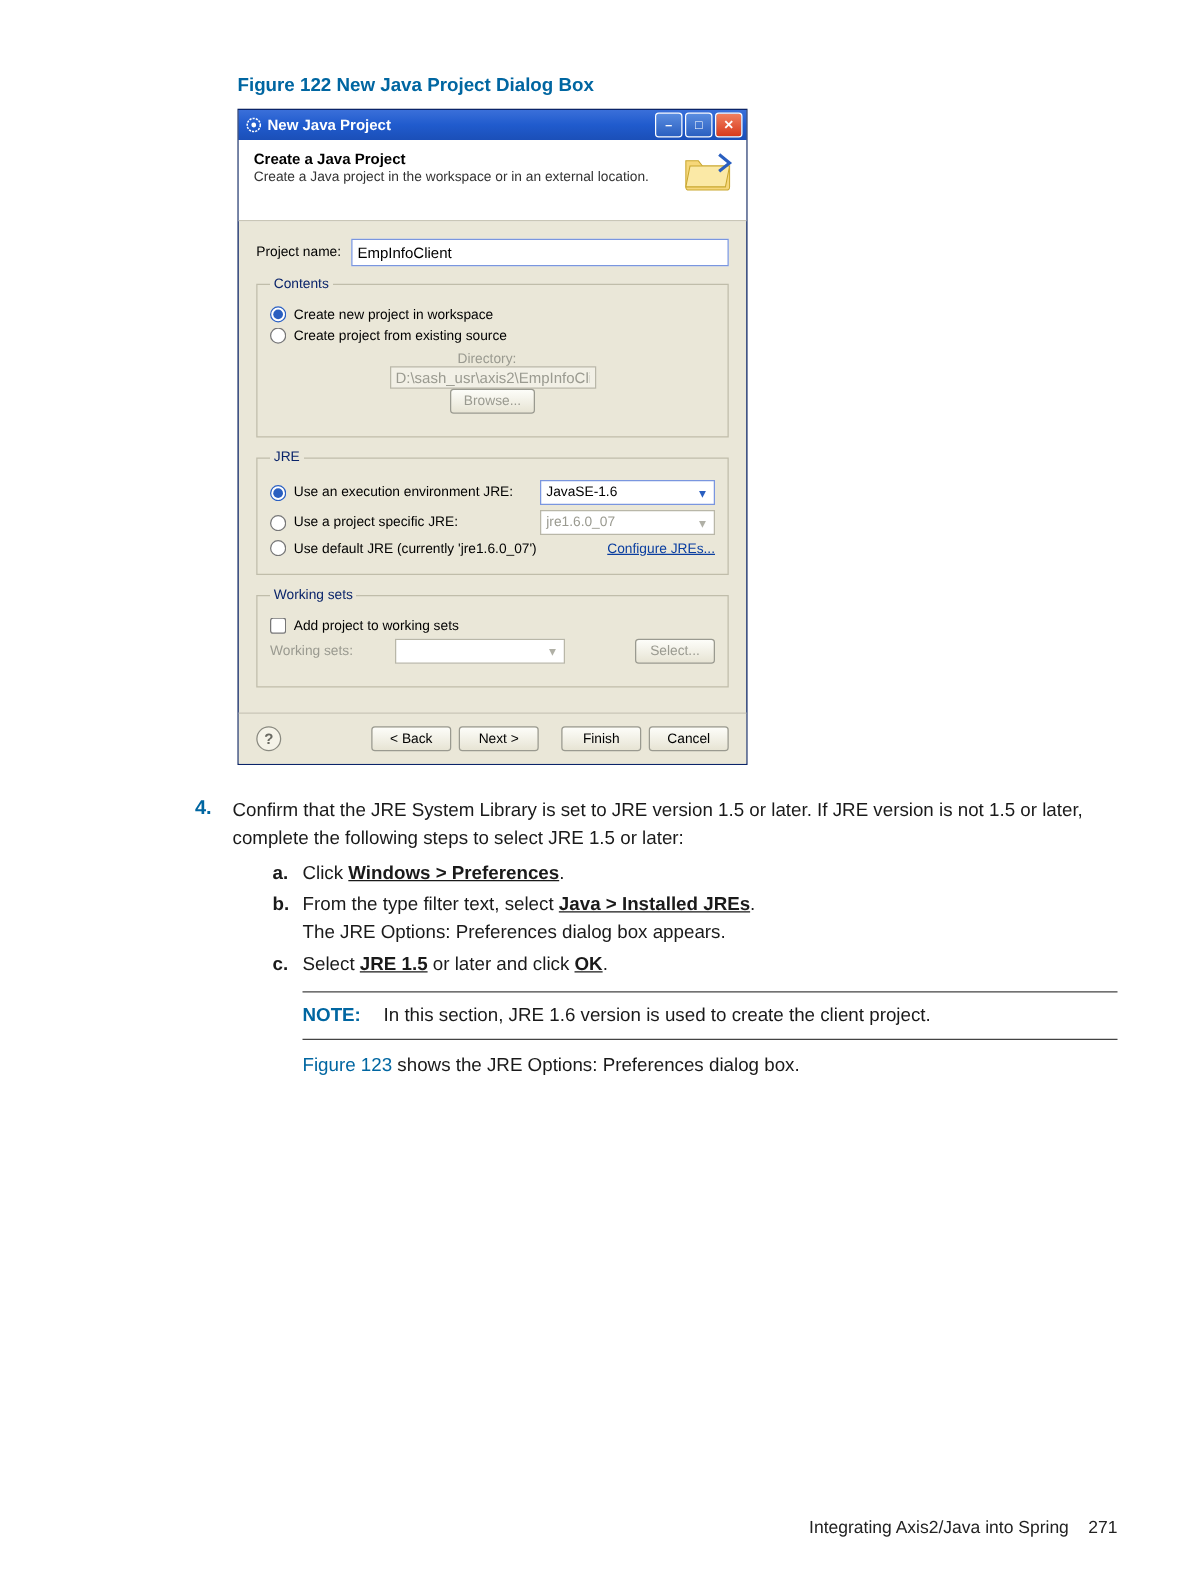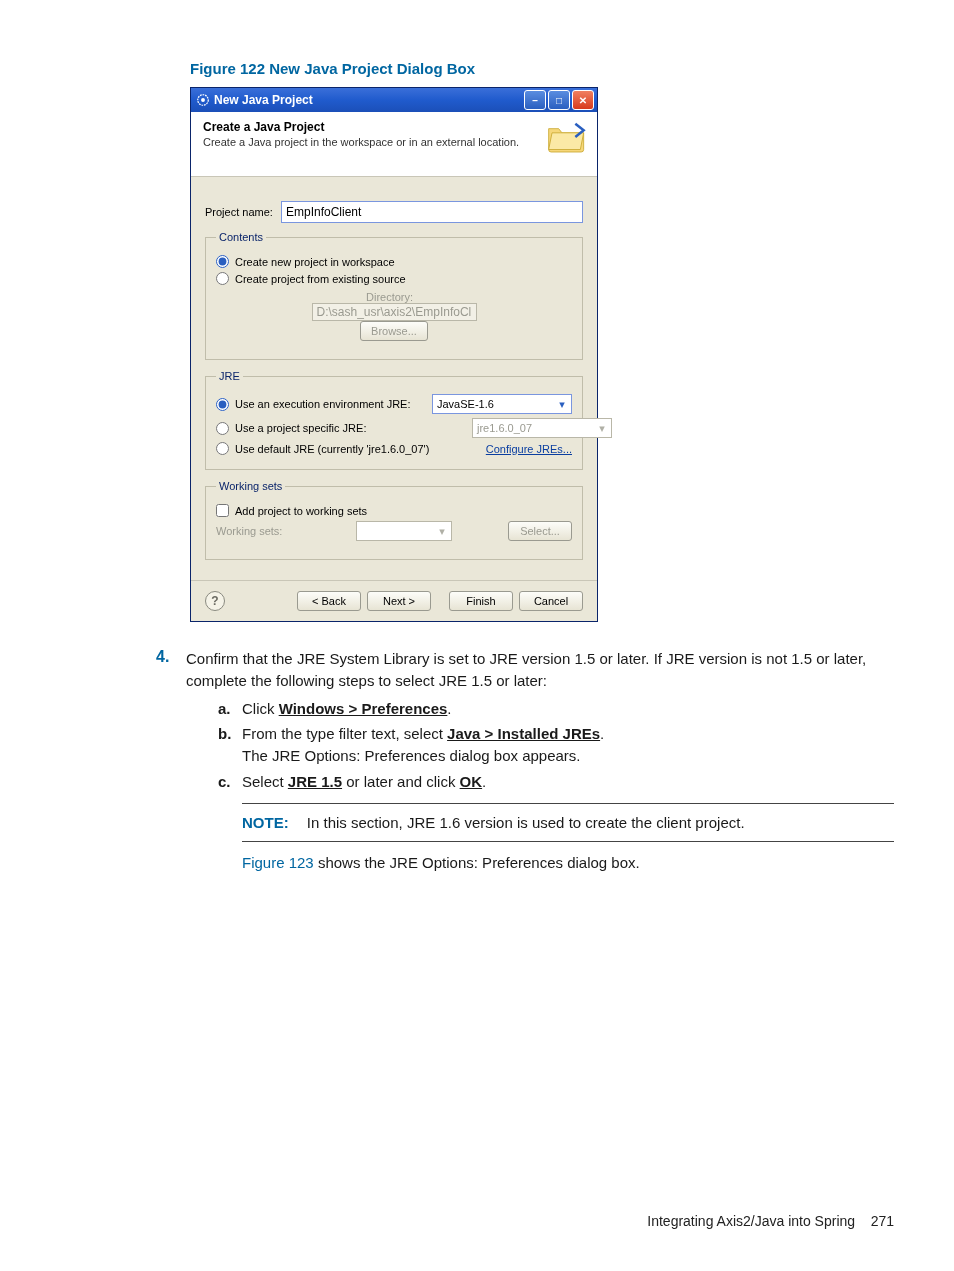--- a/index.html
+++ b/index.html
@@ -63,21 +63,21 @@
     position: relative;
     min-height: 46px;
   }
   .banner h3 { margin: 0 0 2px 0; font-size: 12px; font-weight: bold; }
   .banner p  { margin: 0; font-size: 11px; color: #333; }
   .banner .folder-icon {
     position: absolute; right: 10px; top: 8px;
     width: 40px; height: 34px;
   }
   .body {
-    padding: 24px 14px 10px 14px;
+    padding: 14px 14px 10px 14px;
   }
   .row { display: flex; align-items: center; margin-bottom: 8px; }
   .row label.lbl { width: 76px; }
   .txt {
     flex: 1;
     height: 18px;
     border: 1px solid #7a96df;
     background: #fff;
     padding: 1px 4px;
     font-family: Tahoma, Arial, sans-serif;
@@ -108,21 +108,21 @@
     display: inline-flex; align-items: center;
     padding: 0 2px 0 4px;
     font-size: 11px;
   }
   .combo .arrow {
     margin-left: auto;
     width: 14px; height: 14px;
     display: inline-flex; align-items: center; justify-content: center;
     color: #2a5fc0;
   }
-  .combo.disabled { color:#9a9a90; border-color:#b9b7a8;margin-left:40px; }
+  .combo.disabled { color:#9a9a90; border-color:#b9b7a8; }
   .combo.disabled .arrow { color:#b0b0a6; }
   .btn {
     height: 20px;
     min-width: 64px;
     padding: 0 10px;
     border: 1px solid #9a9a90;
     border-radius: 3px;
     background: linear-gradient(#fdfdf9,#e7e4d4);
     font-family: Tahoma, Arial, sans-serif;
     font-size: 11px;

